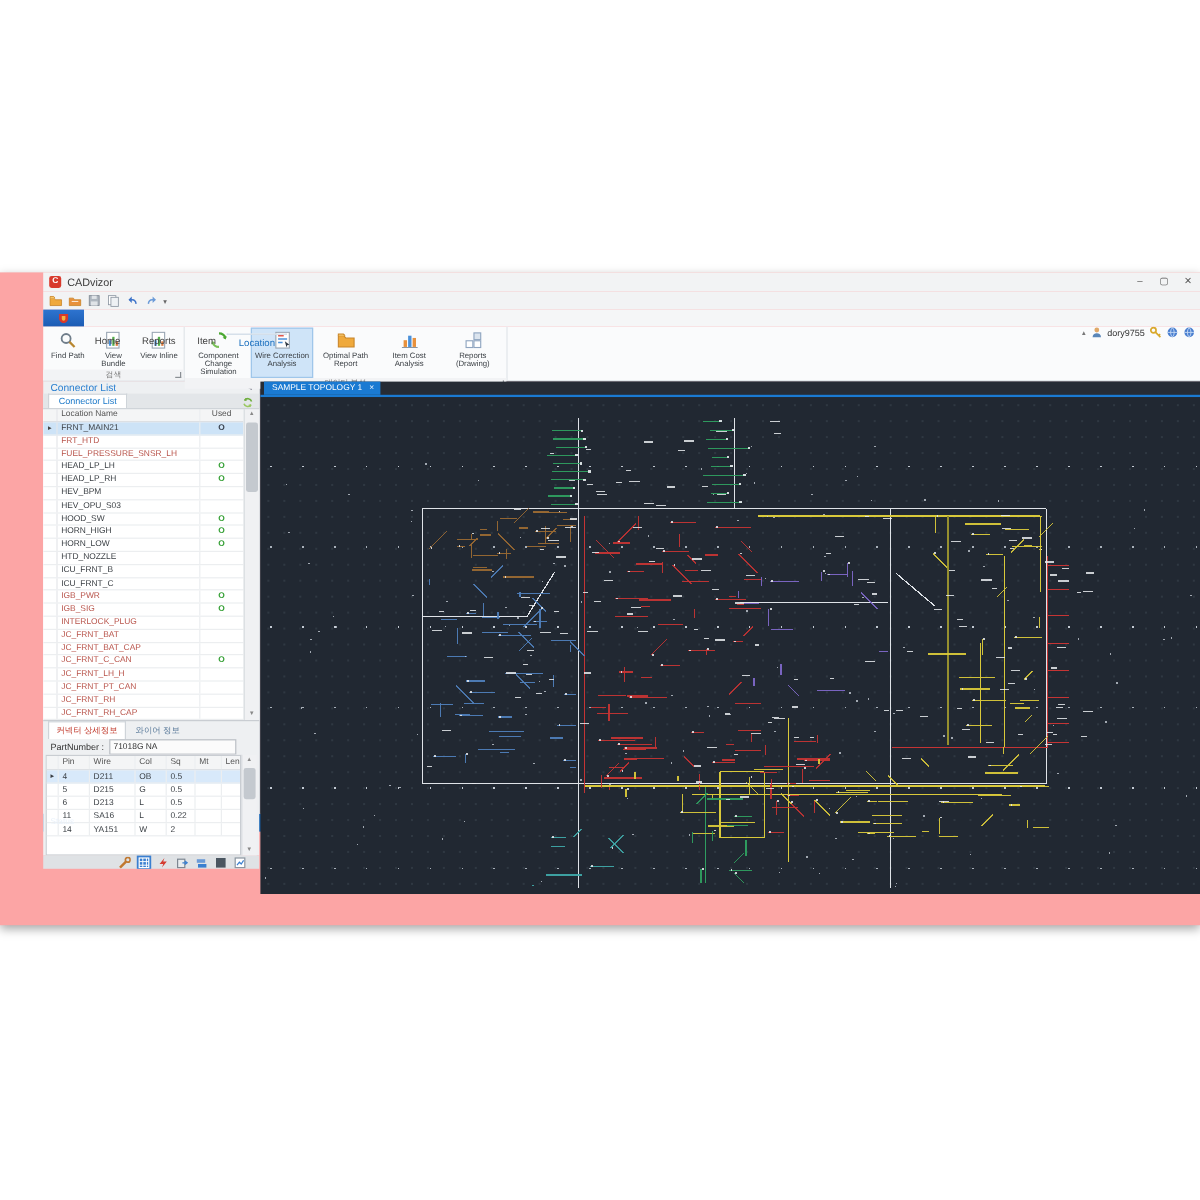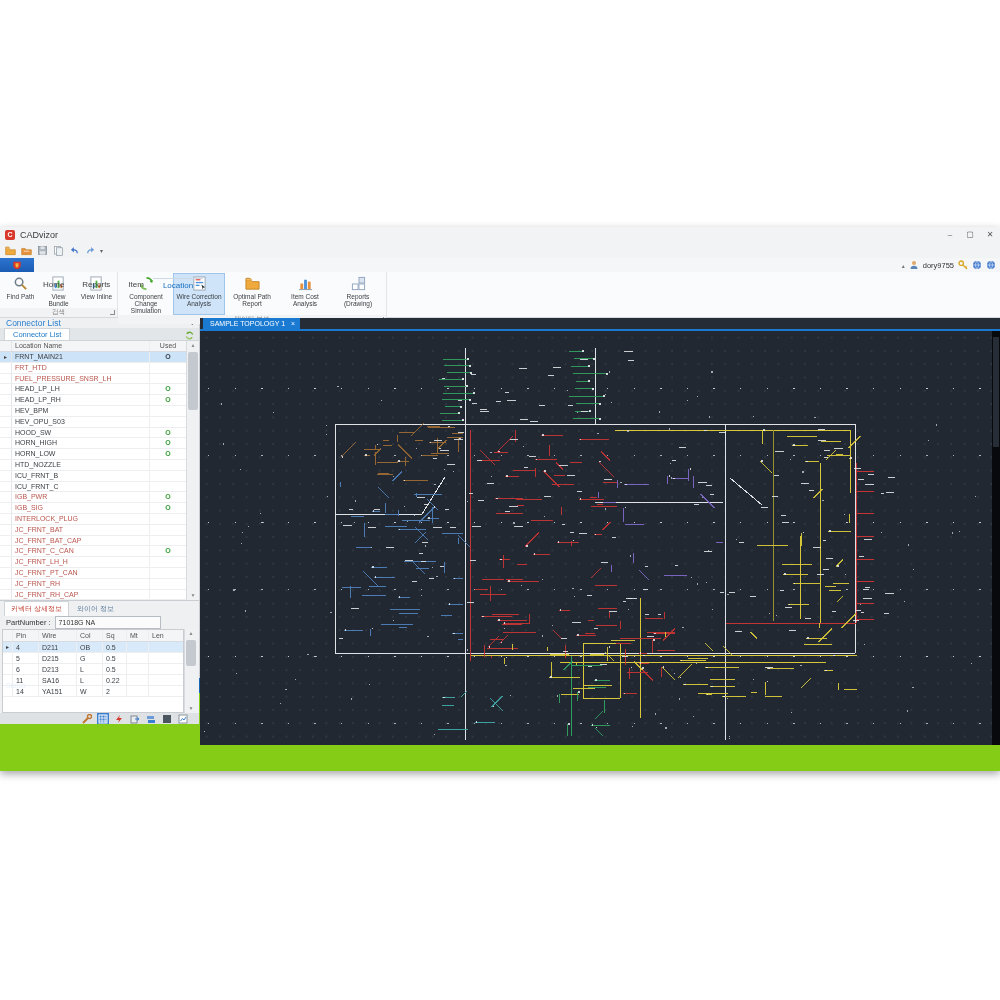--- a/index.html
+++ b/index.html
@@ -1,38 +1,38 @@
 <!DOCTYPE html>
 <html><head>
 <meta charset="utf-8">
 <style>
   * { margin:0; padding:0; box-sizing:border-box; }
   html,body { width:1000px; height:1000px; background:#ffffff; font-family:"Liberation Sans", sans-serif; }
-  #window { position:absolute; left:0; top:227px; width:1000px; height:544px; background:#84cc16; box-shadow:0 3px 8px rgba(0,0,0,.35); font-size:8px; color:#333; }
+  #window { position:absolute; left:0; top:227px; width:1000px; height:544px; background:#fca5a5; box-shadow:0 3px 8px rgba(0,0,0,.35); font-size:8px; color:#333;padding-left:36px; }
 
   
   .titlebar { height:16px; display:flex; align-items:center; padding-left:5px; background:#f2f3f4; }
   .appicon { width:10px; height:10px; background:#d8392c; border-radius:2px; color:#fff; font-size:7px; font-weight:bold; text-align:center; line-height:10px; margin-right:5px; }
   .title-text { font-size:9px; color:#3a3a3a; }
   .wincontrols { margin-left:auto; display:flex; }
   .winbtn { width:20px; height:14px; text-align:center; line-height:14px; font-size:8px; color:#555; }
 
   
   .quickbar { height:15px; display:flex; align-items:center; padding-left:4px; gap:4px; background:#f2f3f4; }
   .qicon { width:12px; height:11px; display:inline-flex; align-items:center; justify-content:center; }
   .qicon svg { width:11px; height:11px; }
   .qcaret { font-size:6px; color:#666; }
 
   
   .tabrow { height:14px; display:flex; align-items:stretch; background:#f5f6f7; position:relative; }
   .appbtn { width:34px; background:linear-gradient(#2e74cf,#1b5cb4); display:flex; align-items:center; justify-content:center; }
   .appbtn svg { width:12px; height:11px; }
   .rtab { padding:0 9px; font-size:8px; color:#444; line-height:14px;margin-top:20px; }
   .rtab.active { background:#fdfdfd; border:1px solid #cdd9e5; border-bottom:none; color:#1a6fbe; }
-  .tabrow-right { position:absolute; right:4px; top:0; height:14px; display:flex; align-items:center; gap:4px; }
+  .tabrow-right { position:absolute; right:4px; top:12px; height:14px; display:flex; align-items:center; gap:4px; }
   .tr-caret { font-size:6px; color:#777; }
   .tr-name { font-size:7.5px; color:#333; }
   .tr-ico svg { width:10px; height:10px; display:block; }
 
   
   .ribbon { height:46px; background:#fafbfc; border-bottom:1px solid #d5d9de; display:flex; }
   .rgroup { display:flex; flex-direction:column; border-right:1px solid #e2e5e9; }
   .rbtns { flex:1; display:flex; align-items:stretch; padding:1px 2px 0 2px; gap:1px; }
   .rbtn { width:46px; display:flex; flex-direction:column; align-items:center; padding-top:2px; border:1px solid transparent; }
   .rbtn.active { background:#cfe4f8; border:1px solid #9fc6ea; }

